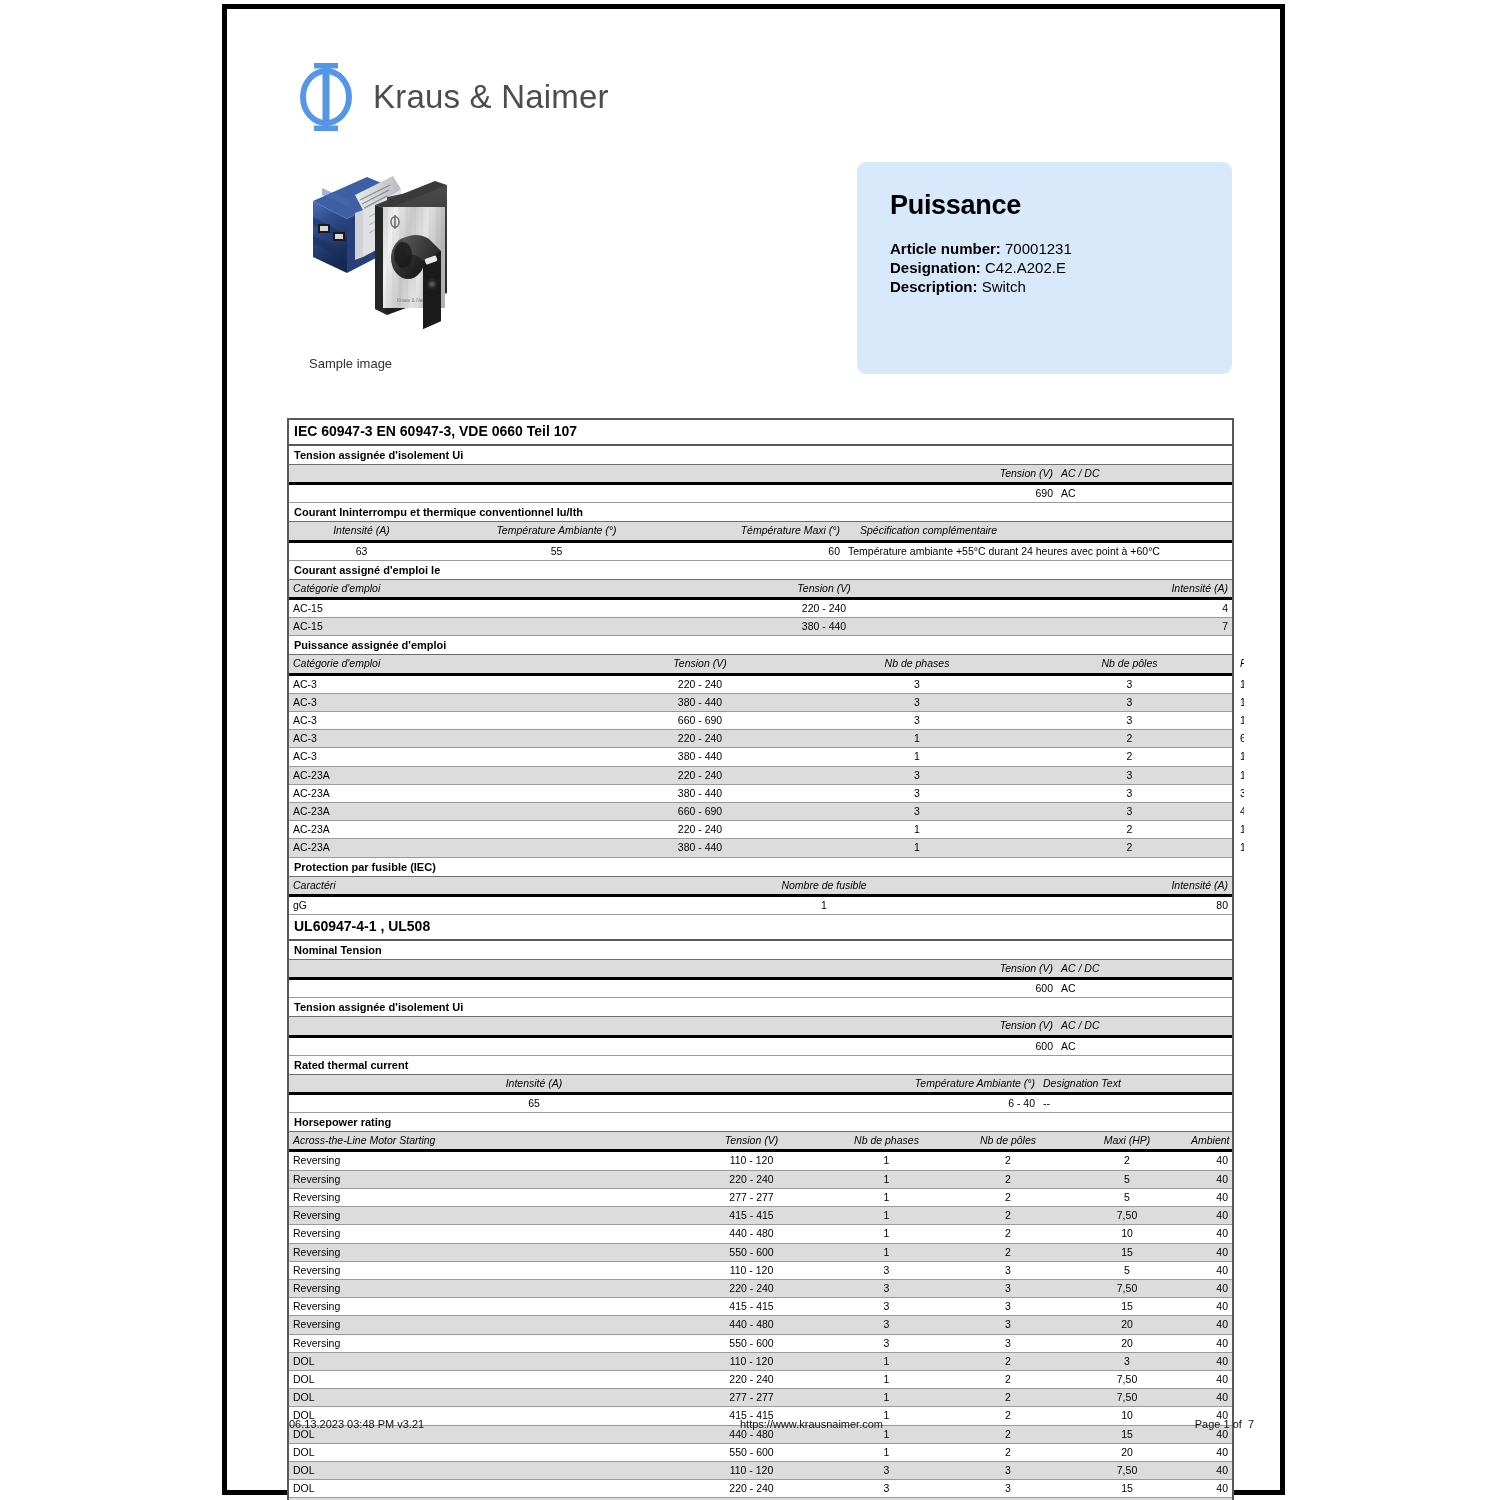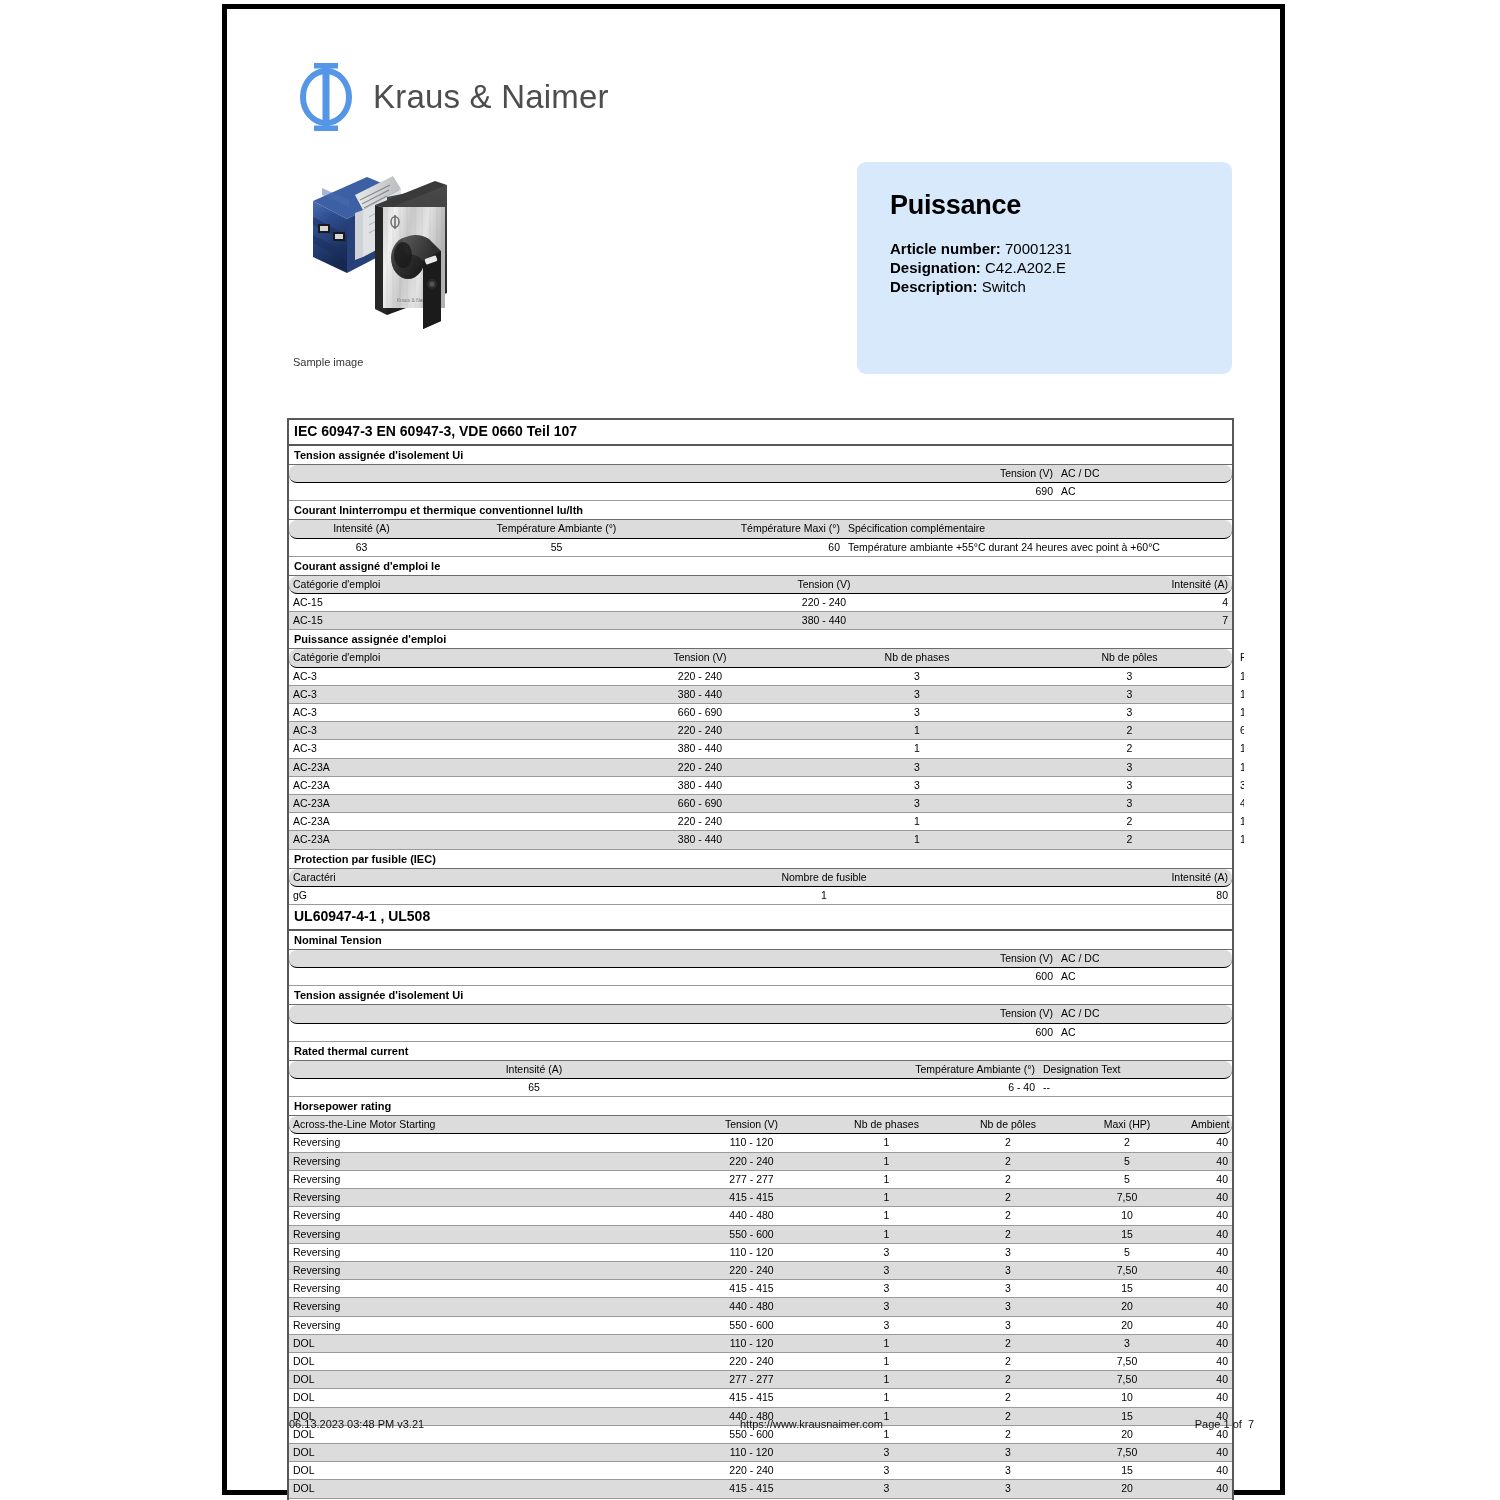--- a/index.html
+++ b/index.html
@@ -33,21 +33,21 @@
   }
   .logo-phi{ width:58px; height:72px; display:block; }
   .brand-text{
     font-size:33px; color:#4d4d4d; letter-spacing:.2px;
     font-weight:400; white-space:nowrap;
   }
 
   
   #sample-wrap{ position:absolute; left:62px; top:152px; width:200px; }
   #product-image{ width:185px; height:185px; display:block; }
-  #sample-caption{ font-size:11px; color:#333; margin-top:10px; margin-left:4px; }
+  #sample-caption{ font-size:13px; color:#333; margin-top:10px; margin-left:20px; }
 
   
   #info-card{
     position:absolute; left:630px; top:153px;
     width:375px; height:212px;
     background:#d8e9fb; border-radius:9px;
     padding:28px 0 0 33px;
   }
   #info-title{ font-size:27px; font-weight:bold; letter-spacing:-.3px; margin-bottom:18px; }
   .info-line{ font-size:15px; line-height:19px; }
@@ -75,24 +75,23 @@
     border-bottom:2px solid #585858;
     background:#fff;
   }
   .sec-head{
     font-weight:bold; font-size:11px; line-height:14px;
     padding:2px 0 2px 5px;
     border-bottom:1px solid #6d6d6d;
     background:#fff;
   }
   .col-head{
-    background:#dcdcdc;
+    font-style:italic; background:#dcdcdc;
     padding:2px 0 2px 0;
-    border-bottom:1px solid #000000;
-    border-radius:8px;
+    border-bottom:3px solid #000000;
   }
   .data-row{ background:#fff; padding:2px 0 2px 0; }
   .data-row.alt{ background:#dcdcdc; }
 
   .c{ padding:0 4px; white-space:nowrap; overflow:hidden; }
   .tl{ text-align:left; }
   .tr{ text-align:right; }
   .tc{ text-align:center; }
 
   
@@ -247,21 +246,21 @@
           <div class="c tl" style="width: 0px; flex: 0 0 0px;"></div>
           <div class="c tr" style="width: 760px; flex: 0 0 760px;">690</div>
           <div class="c tl" style="width: 60px; flex: 0 0 60px;">AC</div>
           <div class="c tl" style="width: 123px; flex: 0 0 123px;"></div>
         </div>
         <div class="trow sec-head">Courant Ininterrompu et thermique conventionnel Iu/Ith</div>
         <div class="trow col-head">
           <div class="c tc" style="width: 145px; flex: 0 0 145px;">Intensité (A)</div>
           <div class="c tc" style="width: 245px; flex: 0 0 245px;">Température Ambiante (°)</div>
           <div class="c tr" style="width: 165px; flex: 0 0 165px;">Témpérature Maxi (°)</div>
-          <div class="c tl" style="width: 387px; flex: 0 0 387px;">Spécification complémentaire</div>
+          <div class="c tl" style="width: 387px; flex: 0 0 387px; margin-left: 12px;">Spécification complémentaire</div>
         </div>
         <div class="trow data-row">
           <div class="c tc" style="width: 145px; flex: 0 0 145px;">63</div>
           <div class="c tc" style="width: 245px; flex: 0 0 245px;">55</div>
           <div class="c tr" style="width: 165px; flex: 0 0 165px;">60</div>
           <div class="c tl" style="width: 387px; flex: 0 0 387px;">Température ambiante +55°C durant 24 heures avec point à +60°C</div>
         </div>
         <div class="trow sec-head">Courant assigné d'emploi le</div>
         <div class="trow col-head">
           <div class="c tl" style="width: 300px; flex: 0 0 300px;">Catégorie d'emploi</div>

